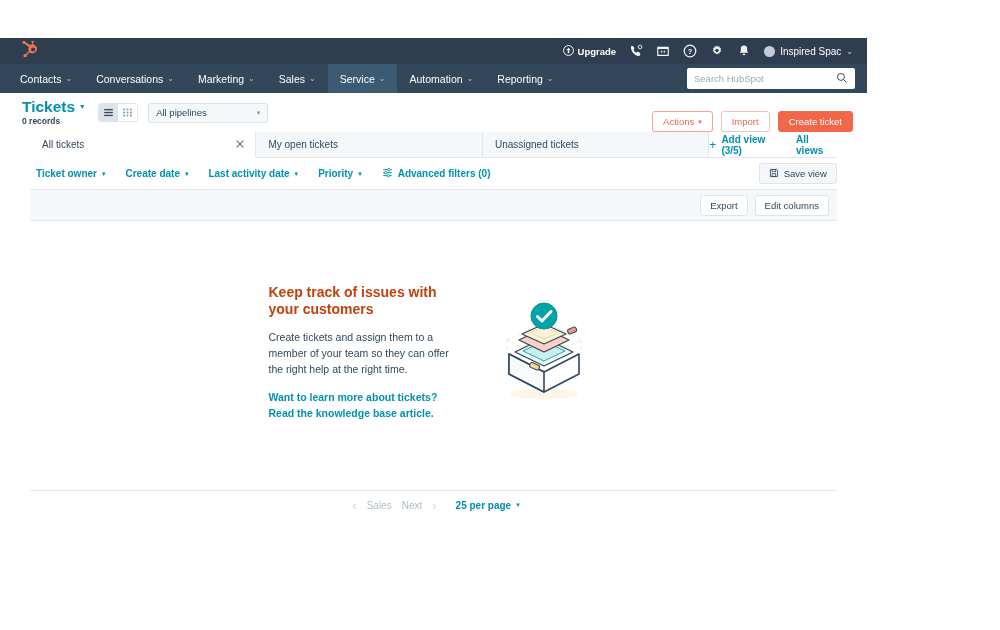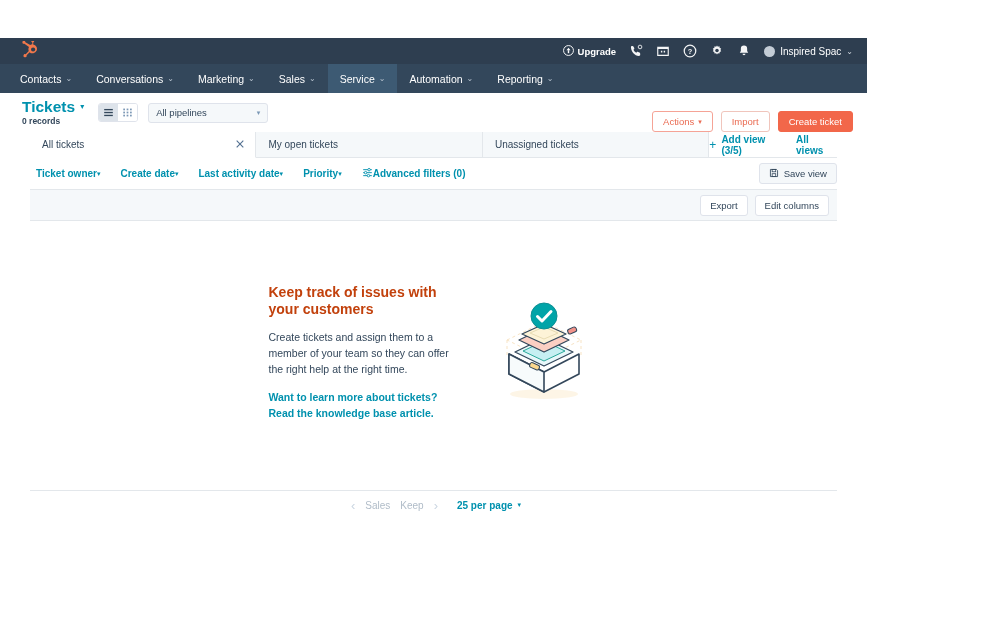--- a/index.html
+++ b/index.html
@@ -132,21 +132,21 @@
   }
   .plus { font-size: 12px; font-weight: normal; color: #0091ae; }
 
   
   .filter-bar {
     margin: 0 30px; height: 32px; display: flex; align-items: center;
     gap: 20px; border-bottom: 1px solid #e3e7eb; position: relative;
     padding-left: 6px;
   }
   .filter-item {
-    display: flex; align-items: center; gap: 0;
+    display: flex; align-items: center; gap: 5px;
     font-size: 10px; color: #0091ae; font-weight: bold; cursor: pointer;
   }
   .filter-item .caret { color: #0091ae; font-size: 7px; font-weight: normal; }
   .save-view {
     position: absolute; right: 0; top: 5px; height: 21px;
     border: 1px solid #dfe3eb; border-radius: 3px; background: #f5f8fa;
     display: flex; align-items: center; gap: 5px; padding: 0 9px;
     font-size: 9.5px; color: #33475b; cursor: pointer;
   }
 
@@ -300,20 +300,29 @@
     </div>
     <div class="nav-item">
       <span>Automation</span>
       <span class="nav-caret">⌄</span>
     </div>
     <div class="nav-item">
       <span>Reporting</span>
       <span class="nav-caret">⌄</span>
     </div>
 
+    <div class="nav-search">
+      <input type="text" placeholder="Search HubSpot" style="">
+      <span>
+        <svg viewBox="0 0 16 16" width="12" height="12">
+          <circle cx="6.6" cy="6.6" r="4.6" fill="none" stroke="#33475b" stroke-width="1.3"></circle>
+          <line x1="10.2" y1="10.2" x2="14" y2="14" stroke="#33475b" stroke-width="1.3"></line>
+        </svg>
+      </span>
+    </div>
   </div>
 
   <div class="page-head">
     <div class="title-block">
       <div class="title-row">
         <span class="page-title">Tickets</span>
         <span class="title-caret">▾</span>
       </div>
       <span class="record-count">0 records</span>
     </div>
@@ -466,21 +475,21 @@
           <circle cx="55" cy="20" r="13" fill="#00a4a8" stroke="#0d8f93" stroke-width="1"></circle>
           <path d="M48.5 20.5 l4.5 4.5 l9 -9.5" fill="none" stroke="#ffffff" stroke-width="3" stroke-linecap="round" stroke-linejoin="round"></path>
         </svg>
       </div>
     </div>
   </div>
 
   <div class="pagination">
     <span class="pg-chev">‹</span>
     <span class="pg-dis">Sales</span>
-    <span class="pg-dis">Keep</span>
+    <span class="pg-dis">Next</span>
     <span class="pg-chev">›</span>
     <span class="pg-per">
       <span>25 per page</span>
       <span class="caret">▾</span>
     </span>
   </div>
 
 </div>
 
 </body></html>

